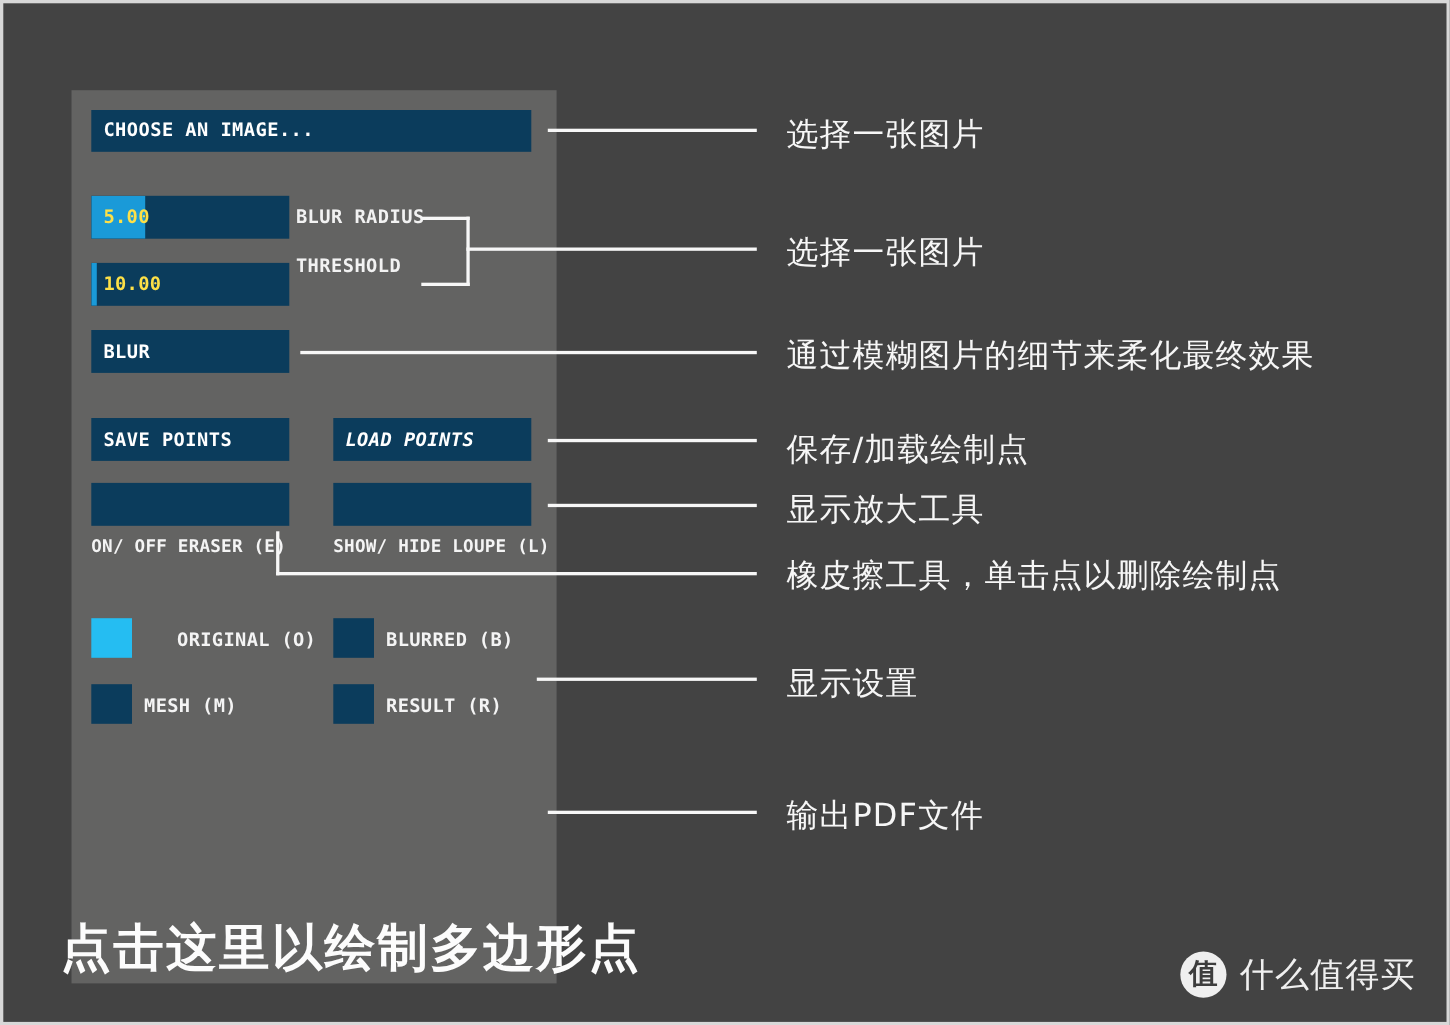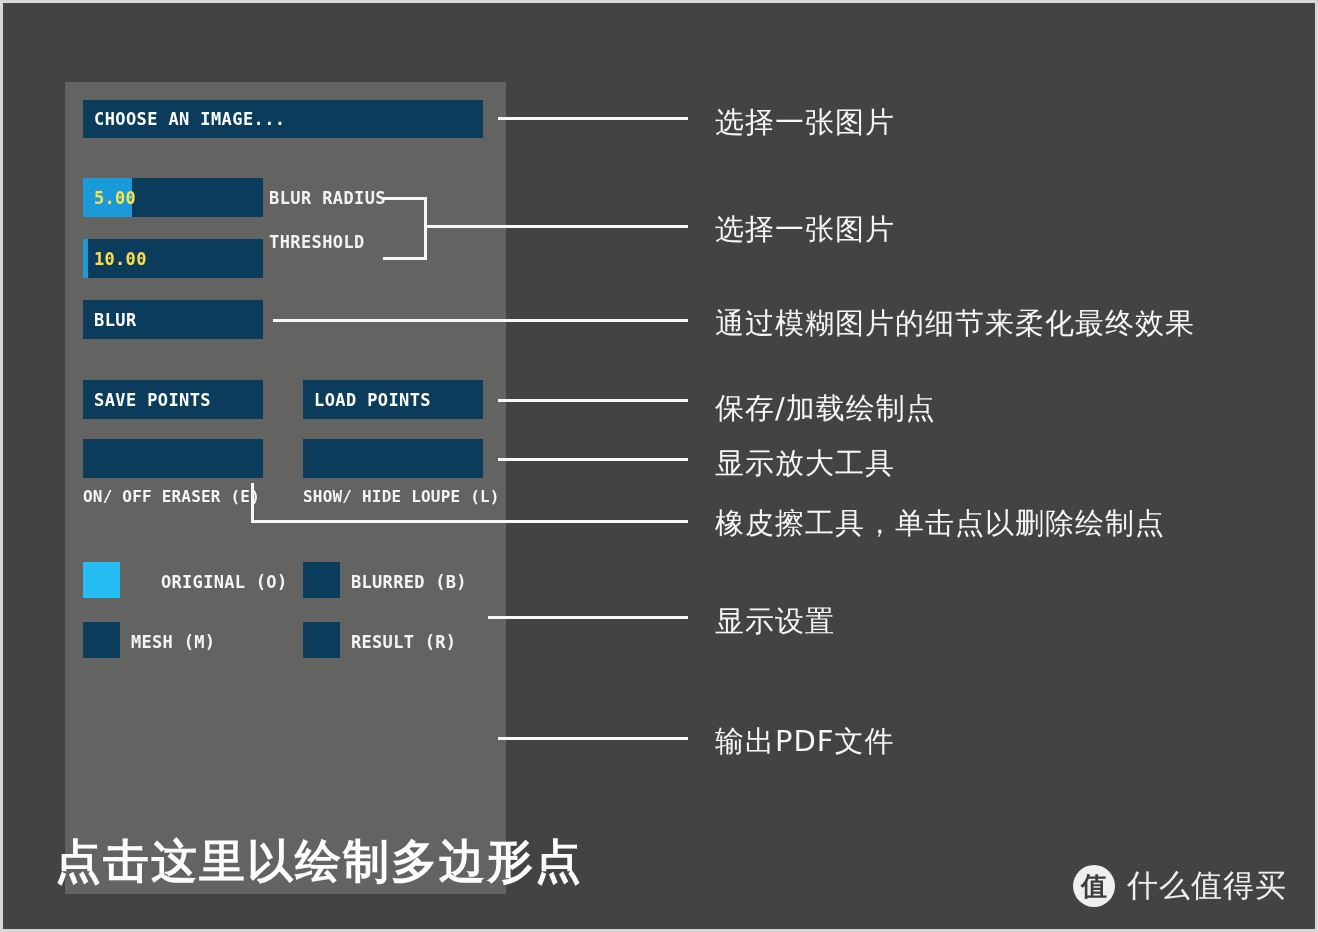--- a/index.html
+++ b/index.html
@@ -199,21 +199,21 @@
     </div>
     <div class="slabel" style="left:204px; top:150px;">Threshold</div>
 
     <div class="btn" style="left:18px; top:218px; width:180px; height:39px;">
       <span>Blur</span>
     </div>
 
     <div class="btn" style="left:18px; top:298px; width:180px; height:39px;">
       <span>Save Points</span>
     </div>
-    <div class="btn" style="left:238px; top:298px; width:180px; height:39px;">
+    <div class="btn" style="left:238px; top:298px; width:180px; height:39px;font-style:italic;">
       <span>Load Points</span>
     </div>
 
     <div class="btn" style="left:18px; top:357px; width:180px; height:39px;"></div>
     <div class="btn" style="left:238px; top:357px; width:180px; height:39px;"></div>
 
     <div class="undertext" style="left:18px; top:405px;">ON/ OFF ERASER (E)</div>
     <div class="undertext" style="left:238px; top:405px;">SHOW/ HIDE LOUPE (L)</div>
 
     <div class="swatch on" style="left:18px; top:480px;"></div>

